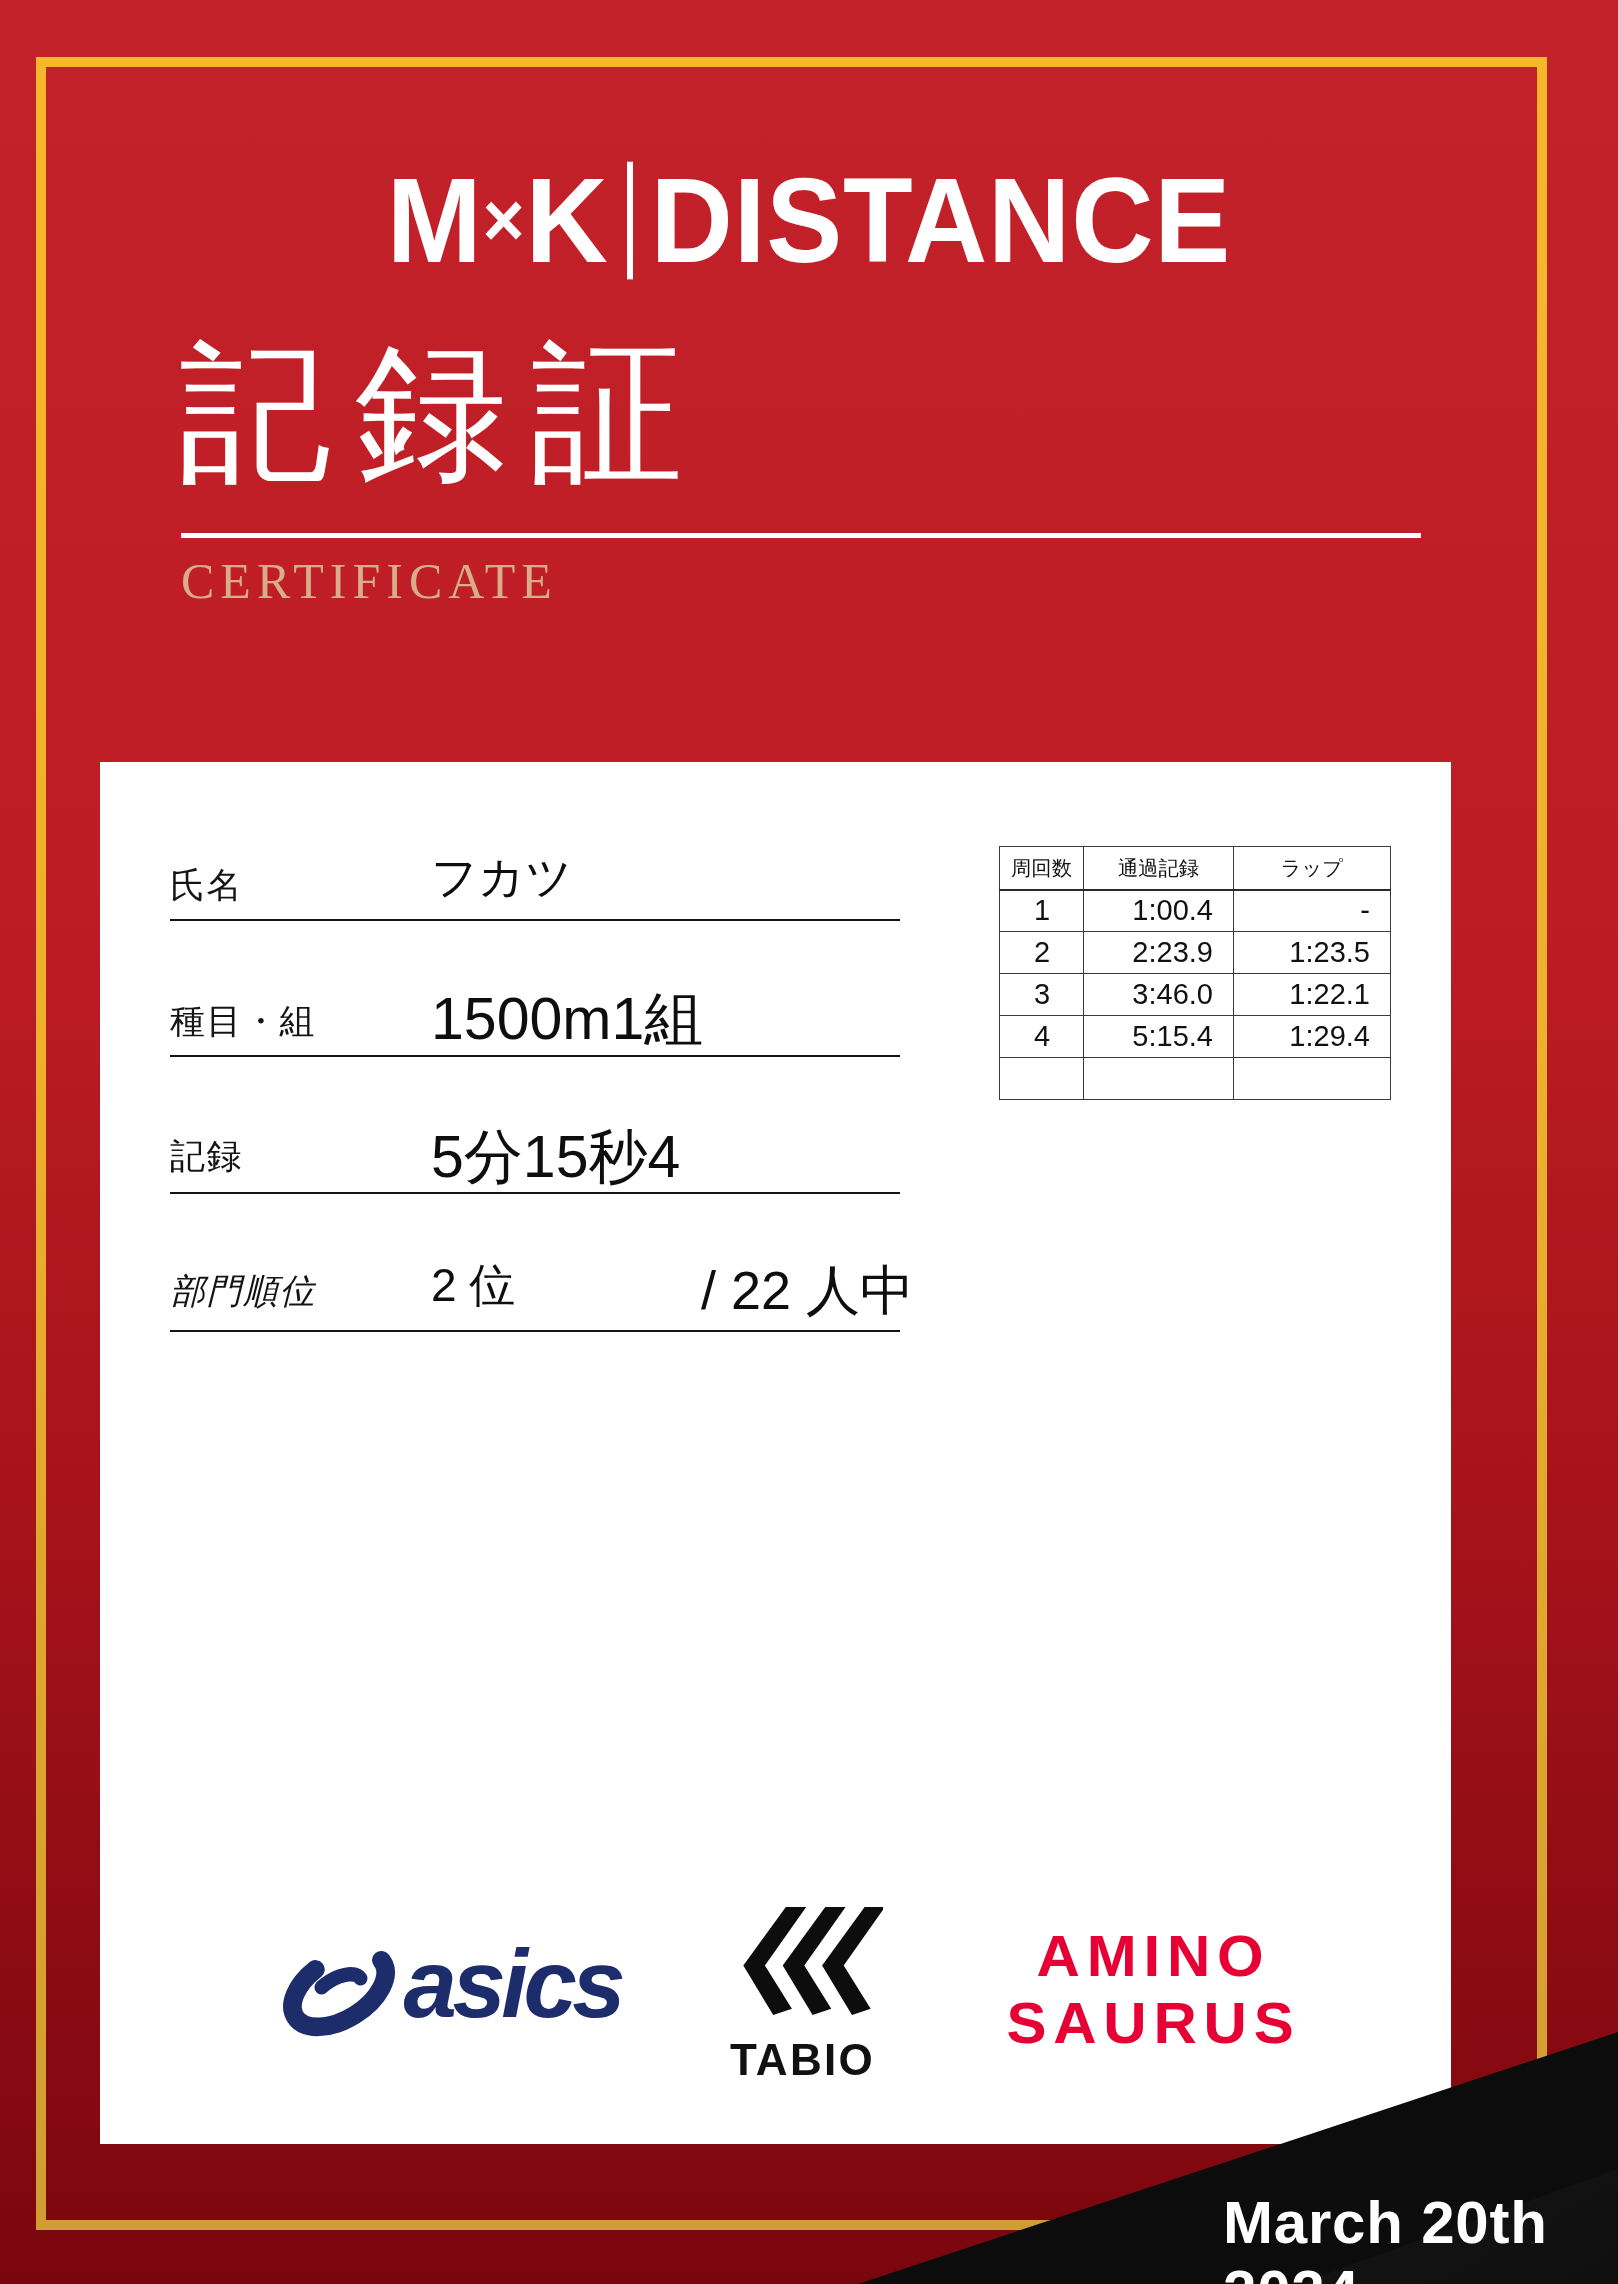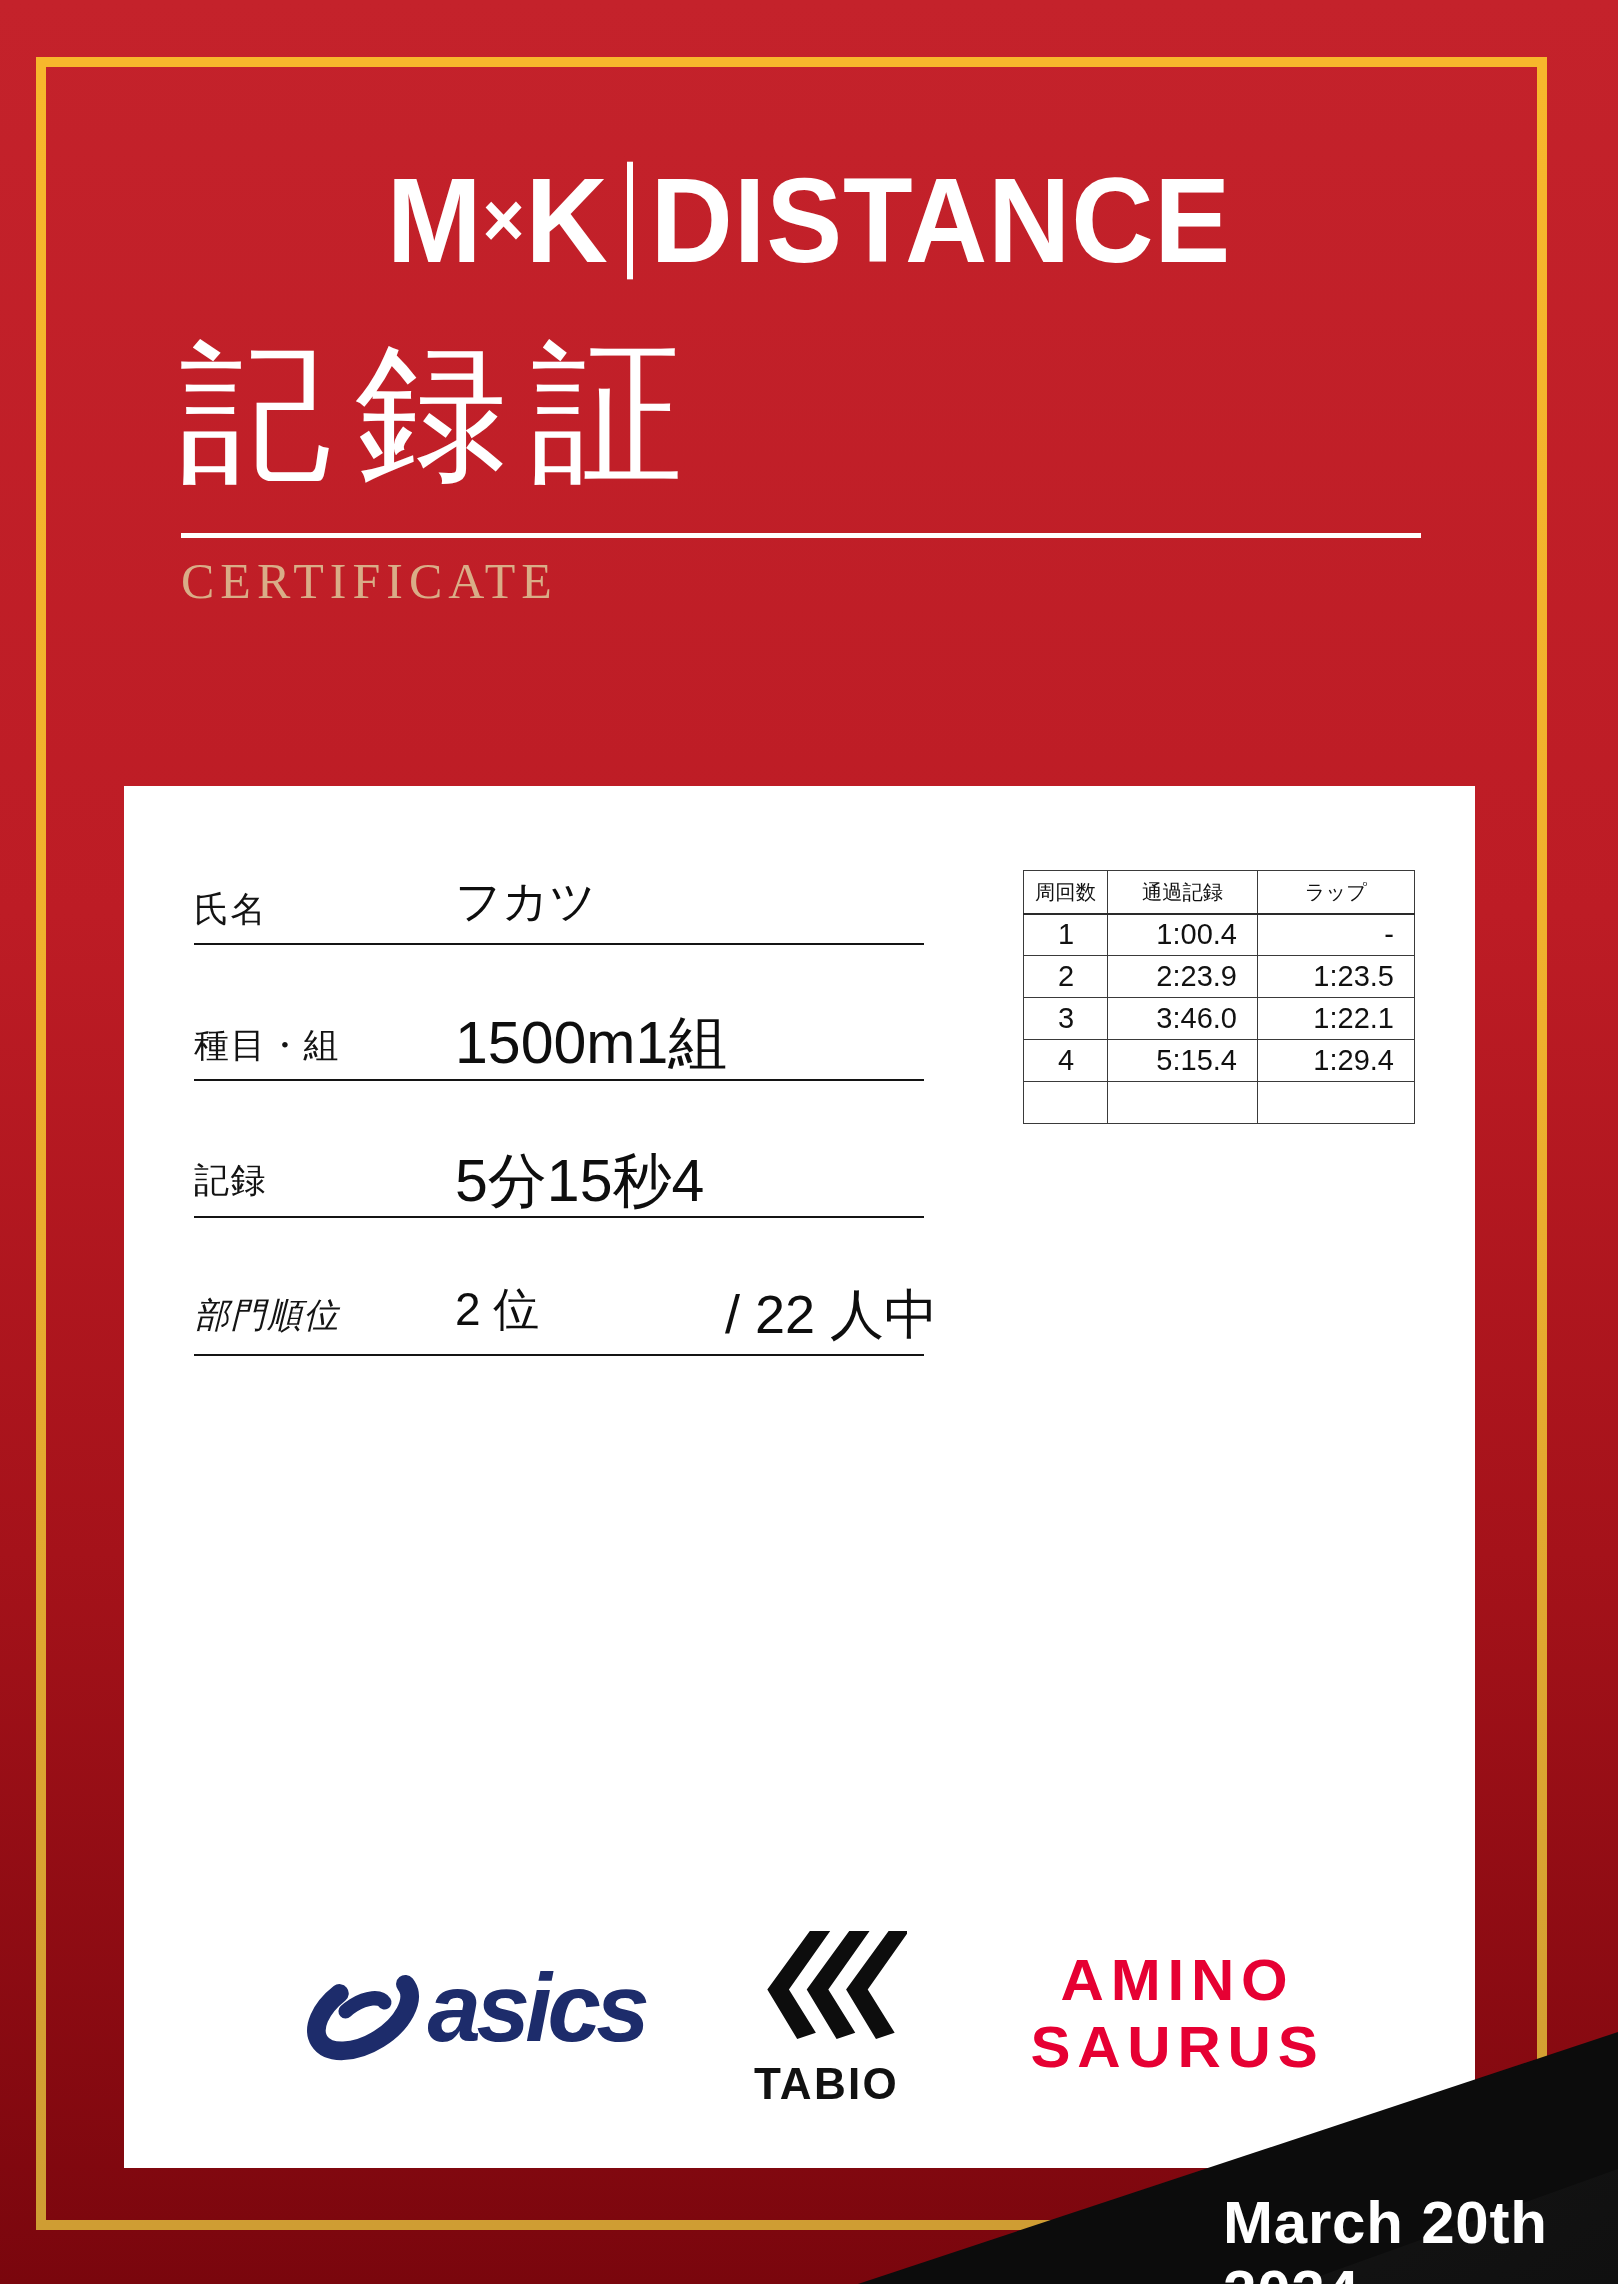--- a/index.html
+++ b/index.html
@@ -28,21 +28,21 @@
     font-family:"DejaVu Serif","Liberation Serif",serif;
     font-size:152px; letter-spacing:24px; color:#ffffff; line-height:1;
   }
   .title-line { position:absolute; left:181px; top:533px; width:1240px; height:5.3px; background:#ffffff; z-index:2; }
   .title-en {
     position:absolute; left:181px; top:552px; width:1242px; text-align:left; z-index:2;
     font-family:"Liberation Serif","DejaVu Serif",serif;
     font-size:50px; letter-spacing:6px; color:#d9ad87;
   }
   
-  .card { position:absolute; left:124px; top:762px; width:1351px; height:1382px; background:#ffffff; z-index:2;margin-top:24px; }
+  .card { position:absolute; left:100px; top:762px; width:1351px; height:1382px; background:#ffffff; z-index:2; }
   .f-label { position:absolute; left:70px; font-size:35px; color:#141414; letter-spacing:1.5px; }
   .f-value { position:absolute; left:331px; font-size:46px; color:#0e0e0e; }
   .f-value2 { position:absolute; left:601px; font-size:54px; color:#0e0e0e; }
   .f-line { position:absolute; left:70px; width:730px; height:2.3px; background:#141414; }
   
   .lap-table { position:absolute; left:899px; top:84px; width:391px; border-collapse:collapse; table-layout:fixed; }
   .lap-table th, .lap-table td { border:1.5px solid #3a3a3a; box-sizing:border-box; overflow:hidden; white-space:nowrap; }
   .lap-table th { height:43px; font-size:20.3px; font-weight:normal; color:#111; text-align:center; }
   .lap-table td { height:42px; font-size:29px; color:#111; text-align:right; padding-right:20px; }
   .lap-table td.c0 { text-align:center; padding-right:0; }

